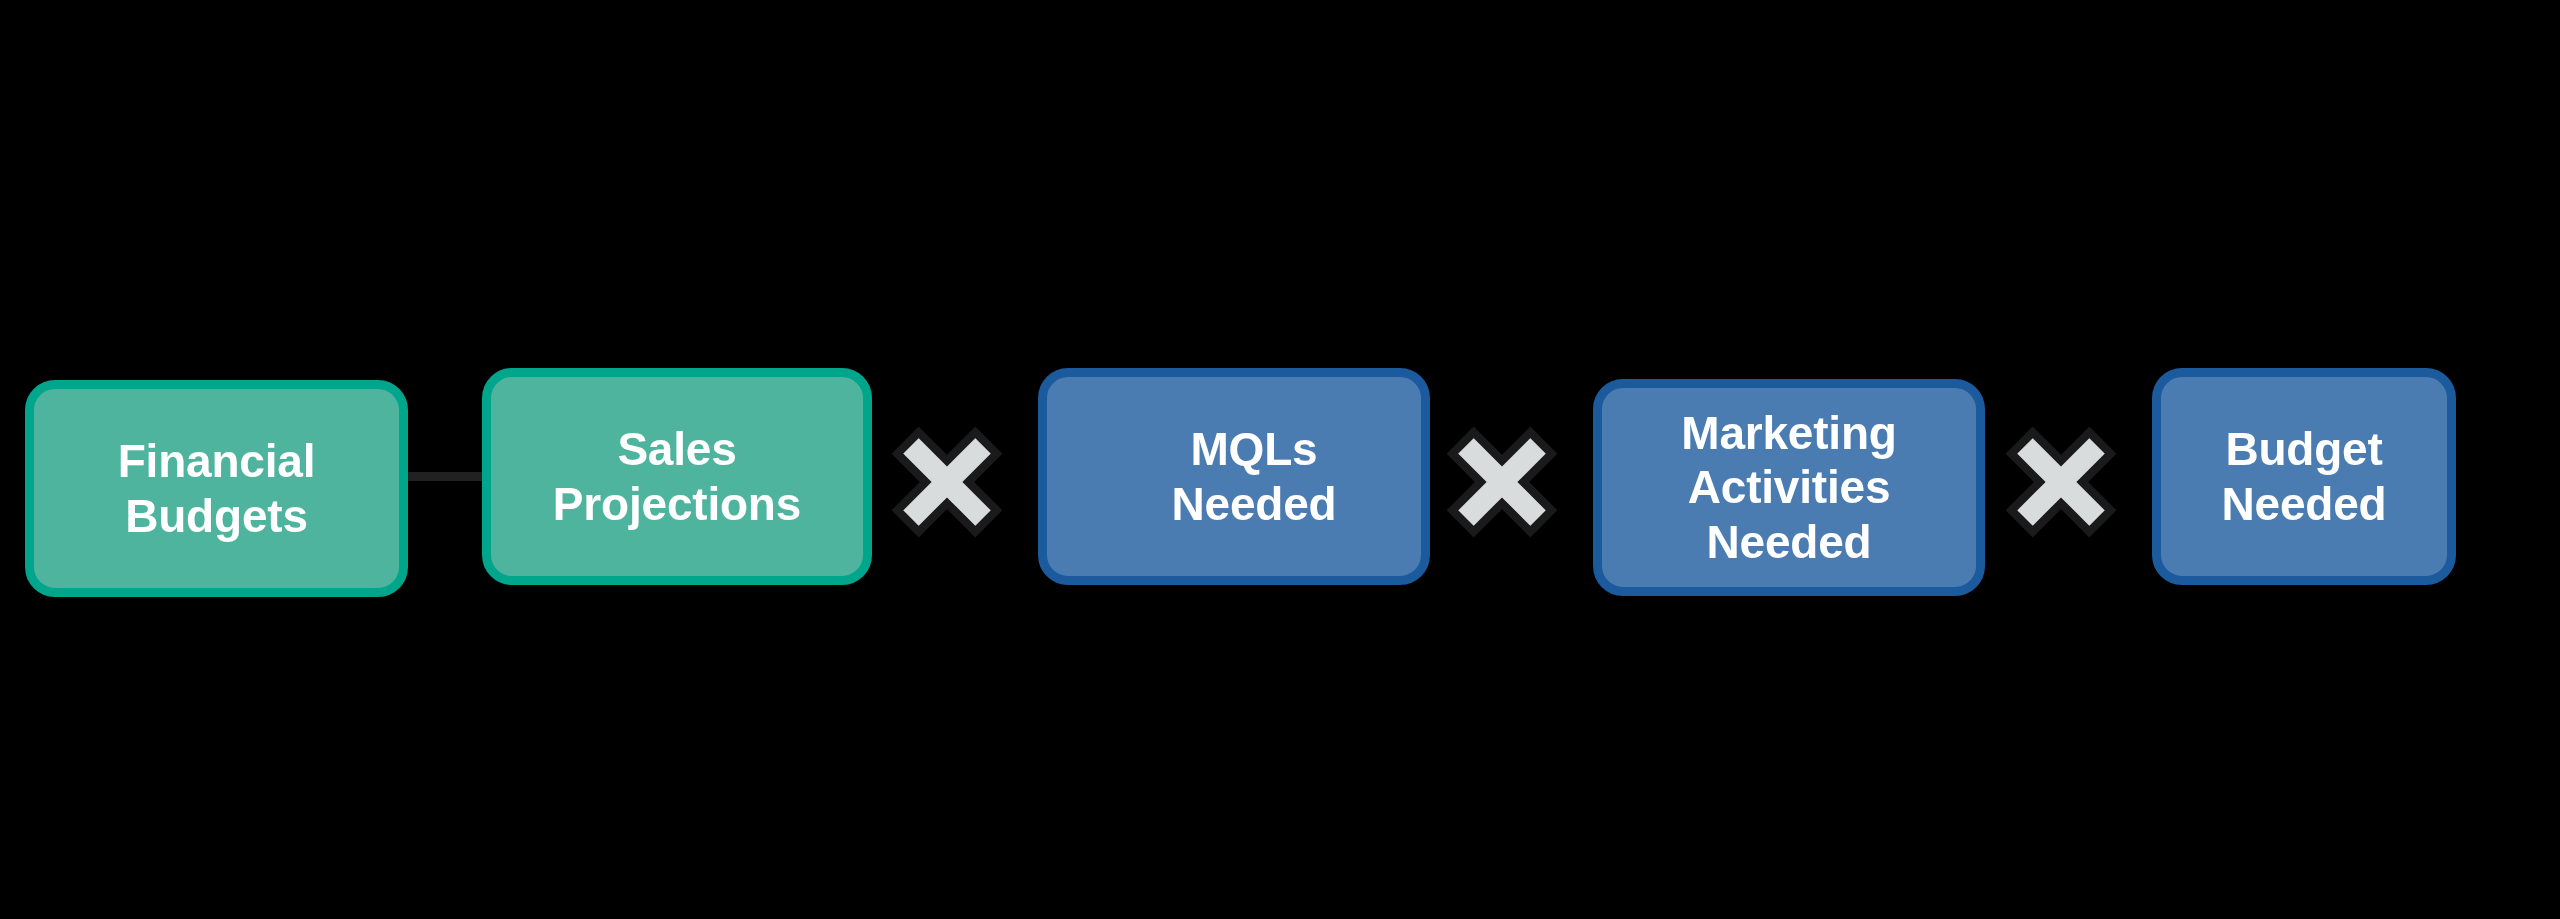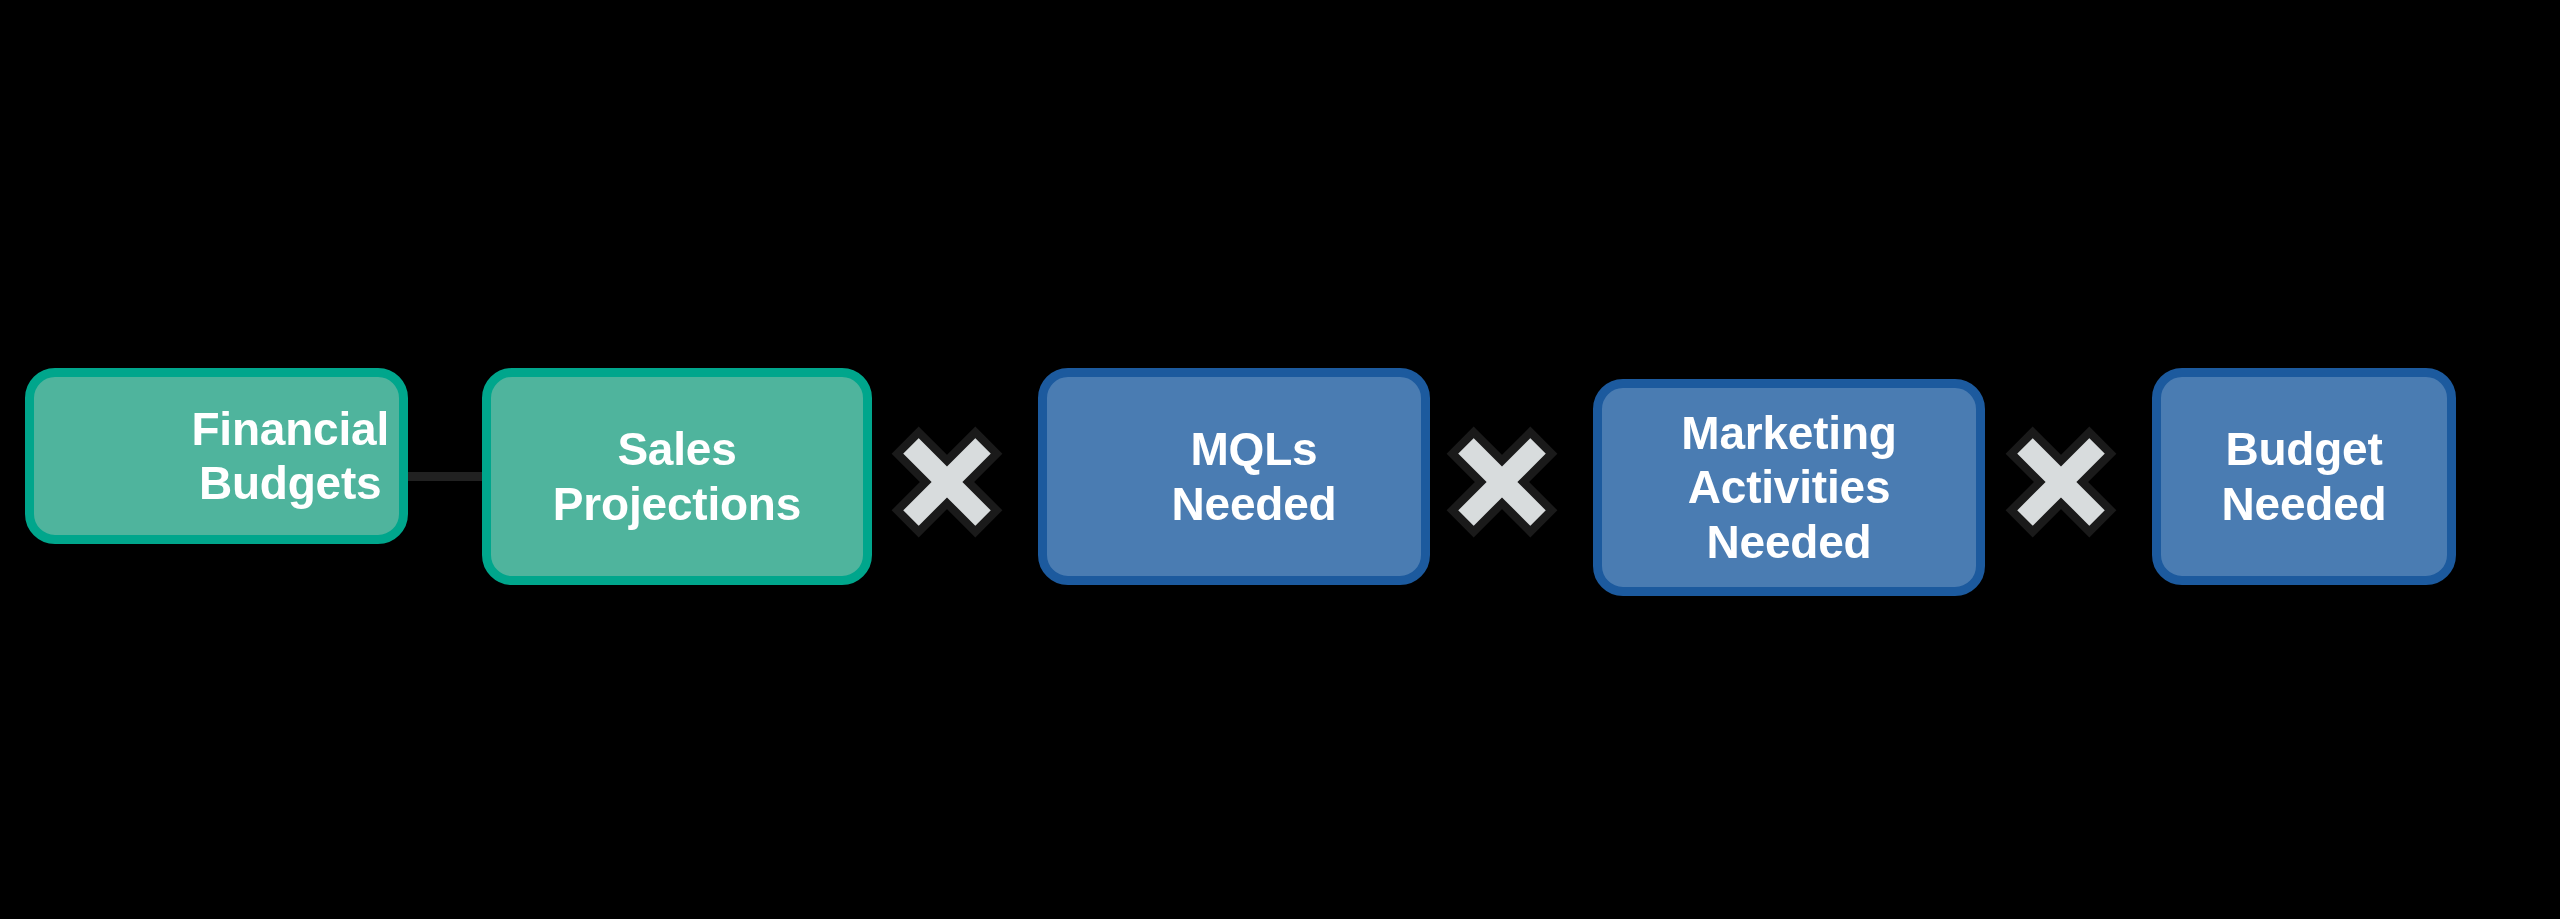--- a/index.html
+++ b/index.html
@@ -73,21 +73,21 @@
     height: 100%;
   }
 </style>
 </head>
 <body>
 
 <div id="canvas">
 
   <div class="connector" style="left: 400px; top: 472px; width: 86px; height: 9px;"></div>
 
-  <div class="node green" style="left: 25px; top: 368px; width: 383px; height: 176px; justify-content: flex-end;">
+  <div class="node green" style="left: 25px; top: 380px; width: 383px; height: 217px;">
     <span class="node-label">Financial
 Budgets</span>
   </div>
 
   <div class="node green" style="left: 482px; top: 368px; width: 390px; height: 217px;">
     <span class="node-label">Sales
 Projections</span>
   </div>
 
   <div class="mult" style="left: 888px; top: 423px;">

